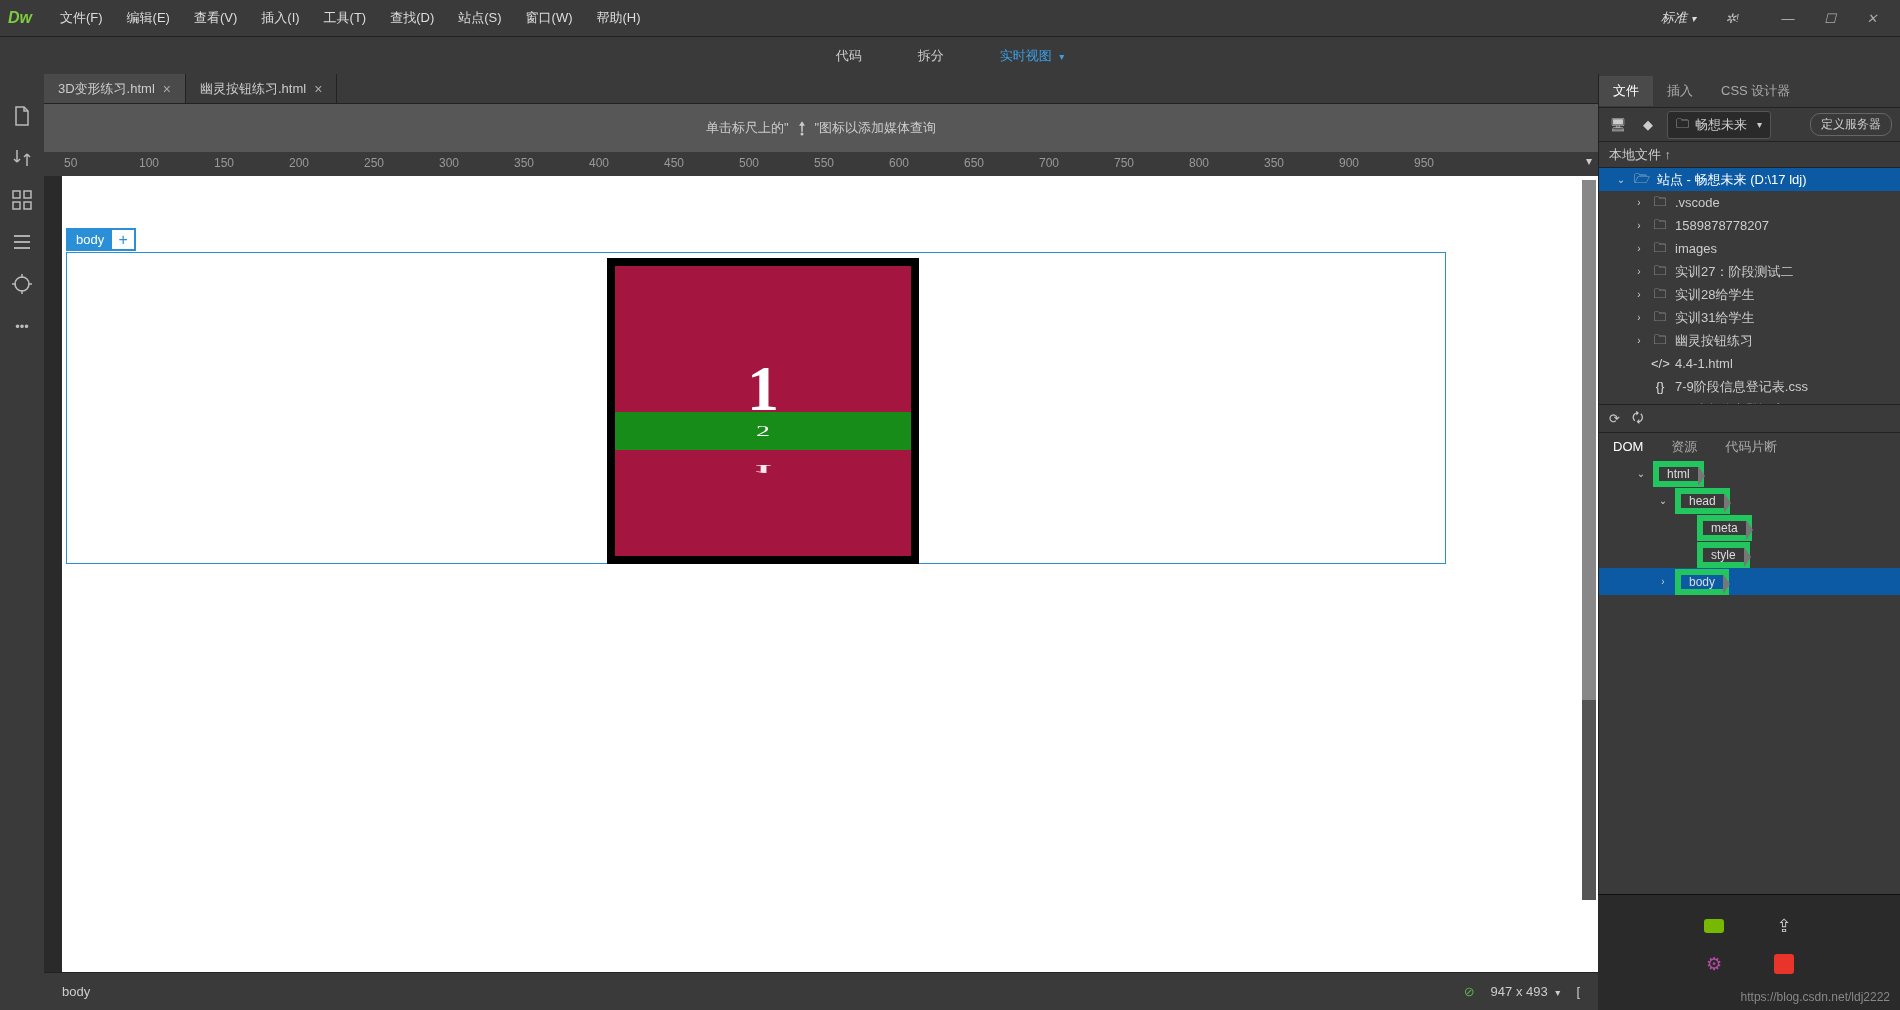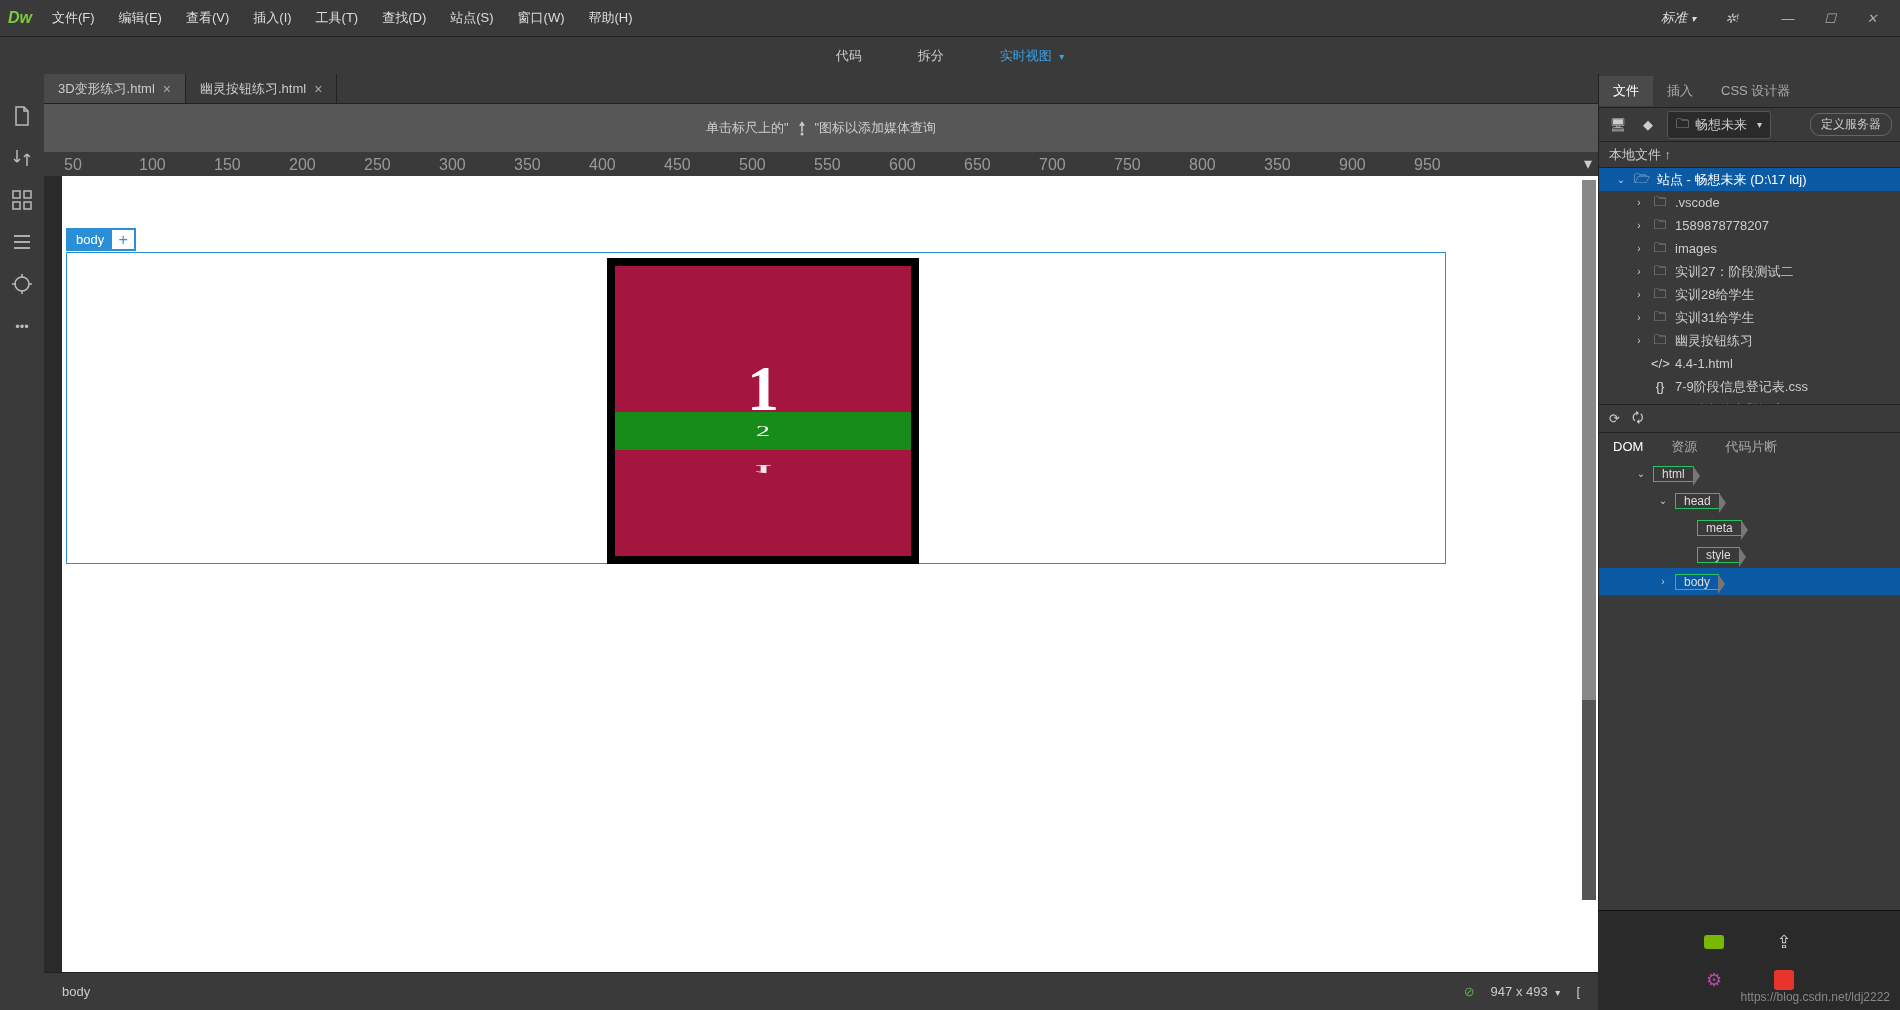--- a/index.html
+++ b/index.html
@@ -1,20 +1,20 @@
 <!DOCTYPE html>
 <html><head>
 <meta charset="utf-8">
 <style>
 * { margin:0; padding:0; box-sizing:border-box; font-family:"Microsoft YaHei",Arial,sans-serif; user-select:none; }
 body { background:#2a2a2a; color:#ccc; font-size:13px; width:1900px; height:1010px; overflow:hidden; position:relative; }
 
 
 .menubar { height:36px; background:#3a3a3a; display:flex; align-items:center; padding:0 8px; }
-.logo { color:#7dcb3f; font-weight:bold; font-size:16px; margin-right:8px; font-style:italic; }
+.logo { color:#7dcb3f; font-weight:bold; font-size:16px; margin-right:16px; font-style:italic; }
 .menu-item { padding:4px 12px; cursor:pointer; color:#ddd; }
 .menubar-right { margin-left:auto; display:flex; align-items:center; gap:12px;font-style:italic; }
 .dropdown-arrow { font-size:10px; margin-left:4px; }
 .win-btns { display:flex; gap:2px; margin-left:12px; }
 .win-btn { width:40px; height:24px; display:flex; align-items:center; justify-content:center; cursor:pointer; color:#aaa; }
 
 
 .viewmode { height:38px; background:#3a3a3a; display:flex; align-items:center; justify-content:center; gap:44px; border-top:1px solid #222; }
 .viewmode-item { cursor:pointer; color:#ccc; padding:4px 6px; }
 .viewmode-item.active { color:#3aa0e8; }
@@ -27,21 +27,21 @@
 .doc-tabs { position:absolute; left:44px; top:74px; right:302px; height:30px; background:#3a3a3a; display:flex; align-items:stretch; border-bottom:1px solid #222; }
 .doc-tab { padding:0 14px; display:flex; align-items:center; gap:8px; cursor:pointer; color:#ccc; border-right:1px solid #222; }
 .doc-tab.active { background:#4a4a4a; }
 .tab-close { font-size:14px; color:#aaa; }
 
 
 .ruler-hint { position:absolute; left:44px; top:104px; right:302px; height:48px; background:#575757; display:flex; align-items:center; justify-content:center; color:#ccc; font-size:13px; }
 .ruler-hint-icon { display:inline-block; width:18px; height:18px; margin:0 4px; vertical-align:middle; }
 
 
-.ruler { position:absolute; left:44px; top:152px; right:302px; height:24px; background:#3a3a3a; color:#999; font-size:16px; overflow:hidden; }
+.ruler { position:absolute; left:44px; top:152px; right:302px; height:24px; background:#3a3a3a; color:#999; font-size:12px; overflow:hidden; }
 .ruler-tick { position:absolute; top:4px; }
 .ruler-marker { position:absolute; right:6px; top:2px; color:#ccc; }
 
 
 .canvas { position:absolute; left:62px; top:176px; right:302px; bottom:38px; background:#fff; overflow:auto; }
 .body-chip { position:absolute; left:4px; top:52px; display:flex; border:2px solid #2a8fd6; }
 .body-chip-label { background:#2a8fd6; color:#fff; padding:2px 8px; font-size:13px; }
 .body-chip-plus { background:#fff; color:#2a8fd6; width:22px; display:flex; align-items:center; justify-content:center; font-size:16px; }
 .body-outline { position:absolute; left:4px; top:76px; width:1380px; height:312px; border:1px solid #2a8fd6; }
 .box3d { position:absolute; left:540px; top:5px; width:312px; height:306px; border:8px solid #000; background:#a4163f; }
@@ -52,21 +52,21 @@
 .canvas-scrollbar { position:absolute; right:304px; top:180px; width:14px; height:720px; background:#555; }
 .canvas-scrollbar-thumb { background:#888; width:100%; height:520px; }
 
 
 .statusbar { position:absolute; left:44px; right:302px; bottom:0; height:38px; background:#3a3a3a; display:flex; align-items:center; padding:0 18px; border-top:1px solid #222; }
 .statusbar .path { color:#ccc; }
 .statusbar-right { margin-left:auto; display:flex; align-items:center; gap:16px; }
 .ok-icon { color:#5fb04f; }
 
 
-.right-panels { position:absolute; right:0; top:74px; width:302px; bottom:0; background:#3a3a3a; display:flex; flex-direction:column; border-left:1px solid #222; }
+.right-panels { position:absolute; right:0; top:74px; width:302px; bottom:16px; background:#3a3a3a; display:flex; flex-direction:column; border-left:1px solid #222; }
 .panel-tabs { height:34px; display:flex; align-items:center; border-bottom:1px solid #222; }
 .panel-tab { padding:6px 14px; cursor:pointer; color:#aaa; }
 .panel-tab.active { background:#4a4a4a; color:#fff; }
 .panel-toolbar { height:34px; display:flex; align-items:center; gap:8px; padding:0 8px; border-bottom:1px solid #222; }
 .panel-toolbar .icon { width:22px; height:22px; display:flex; align-items:center; justify-content:center; color:#ccc; cursor:pointer; }
 .site-sel { background:#2a2a2a; border:1px solid #555; padding:2px 8px; border-radius:3px; display:flex; align-items:center; gap:6px; }
 .define-server { margin-left:auto; border:1px solid #666; border-radius:10px; padding:2px 10px; cursor:pointer; font-size:12px; }
 .local-head { height:26px; display:flex; align-items:center; padding:0 10px; color:#ccc; border-bottom:1px solid #222; }
 .file-tree { flex:0 0 auto; height:236px; overflow:auto; }
 .tree-row { display:flex; align-items:center; height:23px; padding-left:10px; gap:6px; cursor:pointer; }
@@ -78,21 +78,21 @@
 .tree-icon.folderopen { color:#ddd; }
 .tree-icon.html { color:#ddd; }
 .tree-icon.css { color:#ddd; }
 .panel-footer { height:28px; display:flex; align-items:center; gap:12px; padding:0 10px; border-top:1px solid #222; }
 .dom-tabs { height:28px; display:flex; align-items:center; border-top:1px solid #222; }
 .dom-tab { padding:4px 14px; cursor:pointer; color:#aaa; }
 .dom-tab.active { color:#fff; }
 .dom-tree { flex:1; overflow:auto; }
 .dom-row { display:flex; align-items:center; height:27px; padding-left:10px; gap:6px; cursor:pointer; }
 .dom-row.selected { background:#0b5aa3; }
-.dom-tag { border:1px solid #22c55e; padding:0 8px; font-size:12px; color:#ddd; position:relative; }
+.dom-tag { border:6px solid #22c55e; padding:0 8px; font-size:12px; color:#ddd; position:relative; }
 .dom-tag:after { content:""; position:absolute; right:-7px; top:-1px; border-top:10px solid transparent; border-bottom:10px solid transparent; border-left:7px solid #777; }
 .dom-add { height:30px; border-top:1px solid #222; display:flex; align-items:center; padding:0 8px; }
 .dom-add-btn { width:22px; height:22px; background:#555; display:flex; align-items:center; justify-content:center; cursor:pointer; border-radius:2px; }
 
 
 .tray { position:absolute; right:0; bottom:0; width:302px; height:100px; background:#2a2a2a; display:flex; flex-direction:column; align-items:center; justify-content:center; gap:14px; border-top:1px solid #111; }
 .tray-row { display:flex; gap:46px; }
 .tray-icon { width:24px; height:24px; cursor:pointer; display:flex; align-items:center; justify-content:center; }
 .nv { background:#76b900; border-radius:3px; width:20px; height:14px; }
 .usb { color:#ccc; font-size:18px; }

